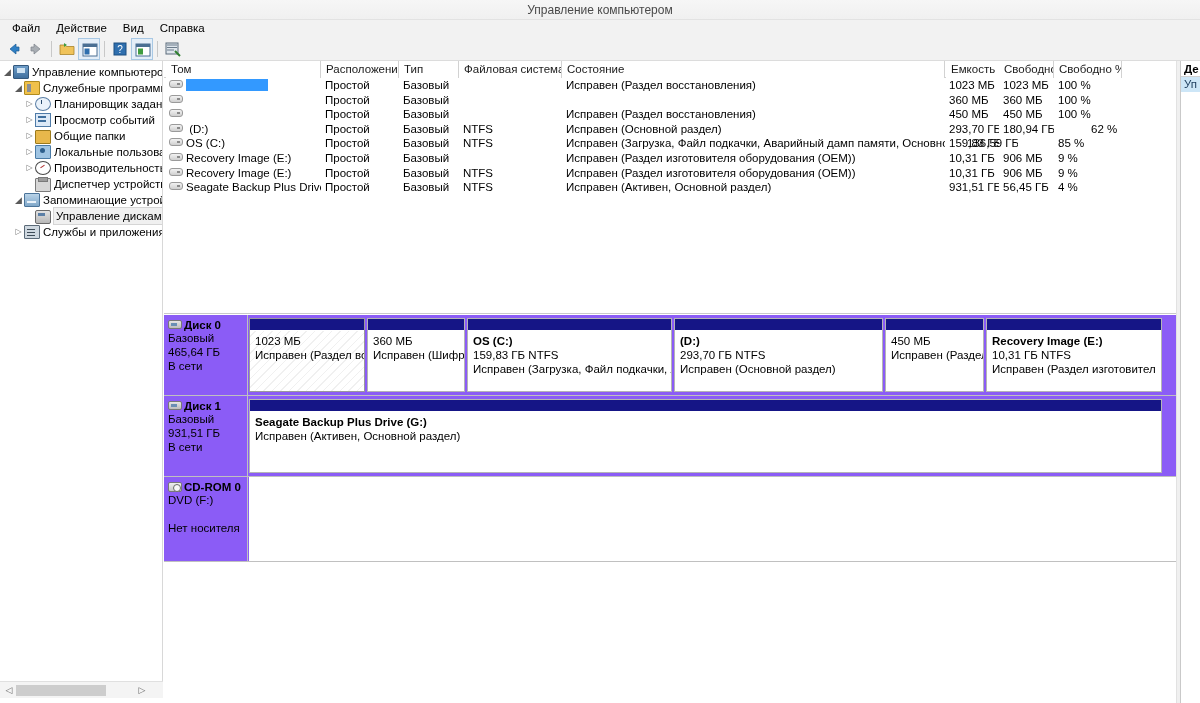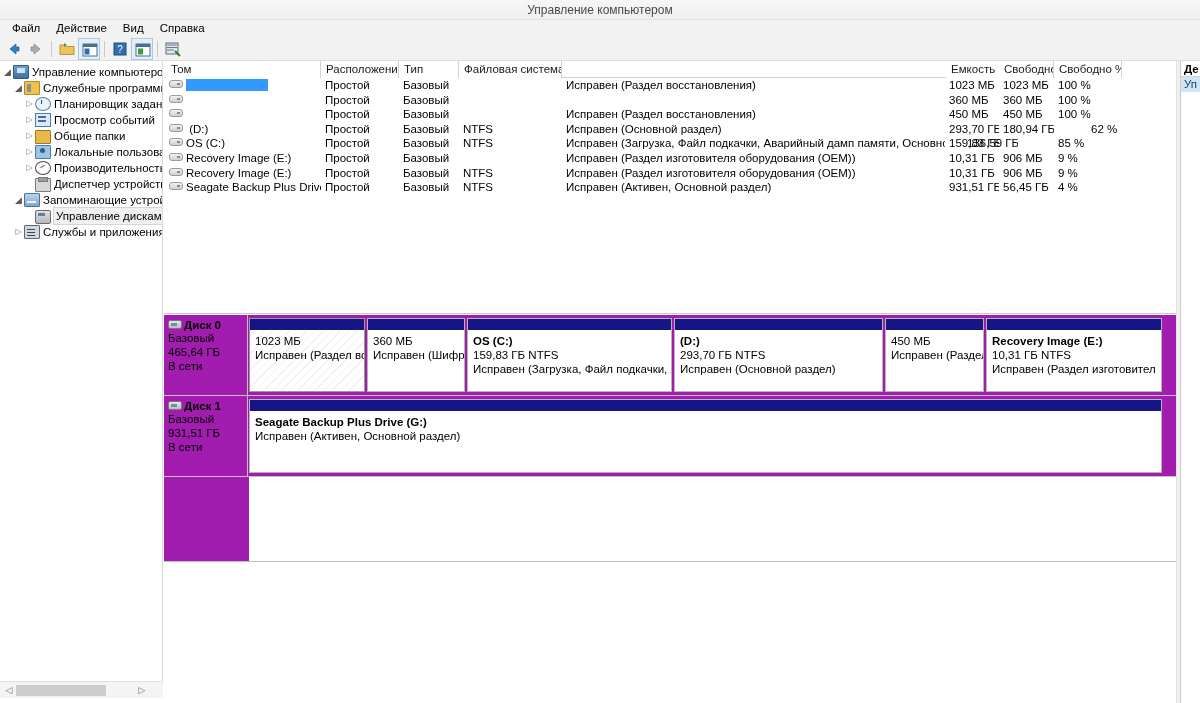--- a/index.html
+++ b/index.html
@@ -132,21 +132,21 @@
   .vicon { display:inline-block; width:14px; height:8px; vertical-align:1px;
     margin-right:3px; background:linear-gradient(#f2f2f2,#cfcfcf);
     border:1px solid #9a9a9a; border-radius:3px; position:relative; }
   .vicon::after { content:""; position:absolute; right:2px; top:2px;
     width:3px; height:2px; background:#8a8a8a; }
   .namehl { display:inline-block; background:#3399ff; height:12px; vertical-align:-2px; }
 
   
   .gview { position:absolute; left:0; top:254px; width:1015px; height:371px;
            background:#ffffff; overflow:hidden; }
-  .diskrow { position:relative; width:1014px; background:#a21caf;
+  .diskrow { position:relative; width:1014px; background:#8b5cf6;
              border-bottom:1px solid #c0c0c0; }
   .dlabel { position:absolute; left:0; top:0; width:84px; height:100%;
             border-right:1px solid #c0c0c0; padding:4px 0 0 4px; }
   .dlabel .dtitle { font-size:11.5px; font-weight:bold; white-space:nowrap; }
   .dlabel .dline { font-size:11.5px; line-height:14px; }
   .dlabel .dico { display:inline-block; width:14px; height:9px; vertical-align:0px;
      margin-right:2px; background:linear-gradient(#e6e6e6,#bdbdbd);
      border:1px solid #787878; border-radius:2px; position:relative; }
   .dlabel .dico::after{content:"";position:absolute;left:2px;top:2px;width:6px;height:3px;background:#6a8fb5;}
   .dlabel .cdico { display:inline-block; width:14px; height:10px; vertical-align:-1px;
@@ -278,20 +278,21 @@
   </div>
 
   <div class="center">
 
     <div class="vlist">
       <div class="vhead" id="vhead">
           <div class="hc" style="left: 2px; width: 155px;">Том</div>
           <div class="hc" style="left: 157px; width: 78px;">Расположение</div>
           <div class="hc" style="left: 235px; width: 60px;">Тип</div>
           <div class="hc" style="left: 295px; width: 103px;">Файловая система</div>
+          <div class="hc" style="left: 398px; width: 383px;">Состояние</div>
           <div class="hc" style="left: 782px; width: 54px;">Емкость</div>
           <div class="hc" style="left: 835px; width: 55px;">Свободно</div>
           <div class="hc" style="left: 890px; width: 68px;">Свободно %</div>
           <div class="hc" style="left: 958px; width: 55px;"></div>
         </div>
       <div class="vbody" id="vbody">
           <div class="vrow">
             <div class="cell vname" style="left: 2px; width: 155px;"><span class="vicon"></span><span class="namehl" style="width: 82px;"></span></div>
             <div class="cell" style="left: 157px; width: 78px; padding-left: 4px;">Простой</div>
             <div class="cell" style="left: 235px; width: 60px; padding-left: 4px;">Базовый</div>
@@ -440,20 +441,26 @@
             <div class="part" style="left: 0px; width: 913px;">
               <div class="bar"></div>
               <div class="ptxt">
                 <div class="pname">Seagate Backup Plus Drive  (G:)</div>
                 <div>Исправен (Активен, Основной раздел)</div>
               </div>
             </div>
           </div>
         </div>
         <div class="diskrow" style="height: 85px;">
+          <div class="dlabel">
+            <div class="dtitle"><span class="cdico"></span><span>CD-ROM 0</span></div>
+            <div class="dline">DVD (F:)</div>
+            <div class="dline">&nbsp;</div>
+            <div class="dline">Нет носителя</div>
+          </div>
           <div class="emptyarea"></div>
         </div>
       </div>
 
   </div>
 
   <div class="vsplit"></div>
 
   <div class="actions">
     <div class="ahead">Де</div>

